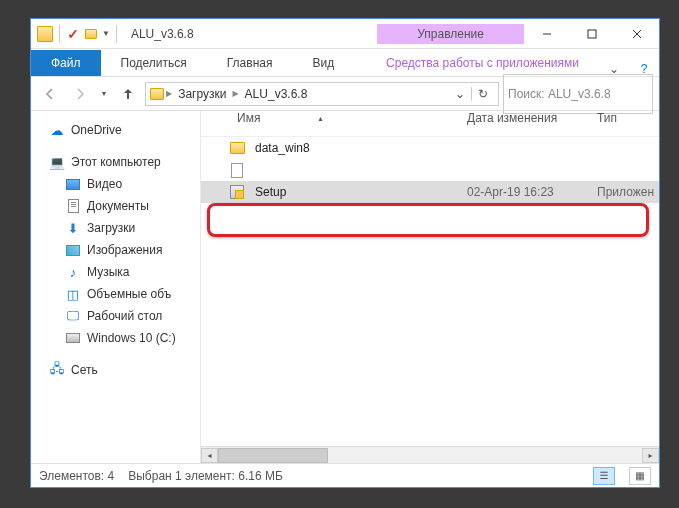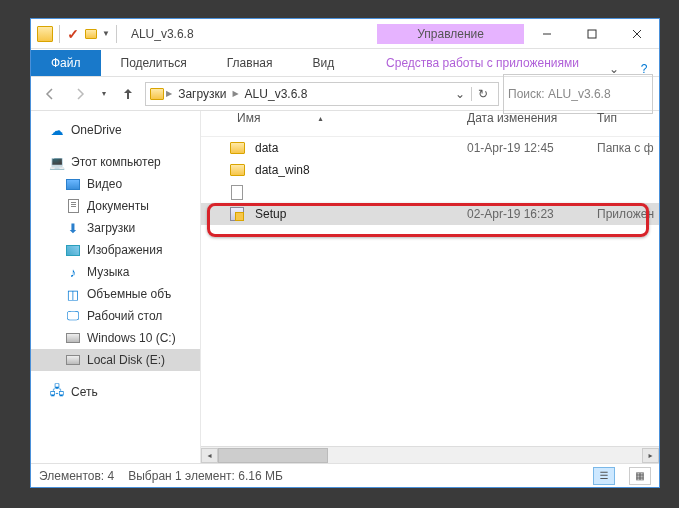--- a/index.html
+++ b/index.html
@@ -200,26 +200,20 @@
       <div class="tree-item l2">
           <span class="tree-ic ic-desk">🖵</span>
           <span>Рабочий стол</span>
         </div>
       <div class="tree-item l2">
           <span class="tree-ic">
             <span class="ic-drive"></span>
           </span>
           <span>Windows 10 (C:)</span>
         </div>
-      <div class="tree-item l2 sel">
-          <span class="tree-ic">
-            <span class="ic-drive"></span>
-          </span>
-          <span>Local Disk (E:)</span>
-        </div>
       <div style="height:10px"></div>
       <div class="tree-item">
           <span class="tree-ic ic-net">🖧</span>
           <span>Сеть</span>
         </div>
     </div>
 
     <div class="content">
       <div class="cols">
         <div class="col name">
@@ -227,28 +221,20 @@
             <span class="sort-arr">▴</span>
           </div>
         <div class="col date">Дата изменения</div>
         <div class="col">Тип</div>
       </div>
       <div class="rows">
         <div class="row">
           <span class="ic">
               <span class="ic-folder"></span>
             </span>
-          <span class="nm">data</span>
-          <span class="dt">01-Apr-19 12:45</span>
-          <span class="tp">Папка с ф</span>
-        </div>
-        <div class="row">
-          <span class="ic">
-              <span class="ic-folder"></span>
-            </span>
           <span class="nm">data_win8</span>
           <span class="tp"></span>
         </div>
         <div class="row">
           <span class="ic">
               <span class="ic-file"></span>
             </span>
           <span class="nm"></span>
           <span class="dt"></span>
           <span class="tp"></span>

